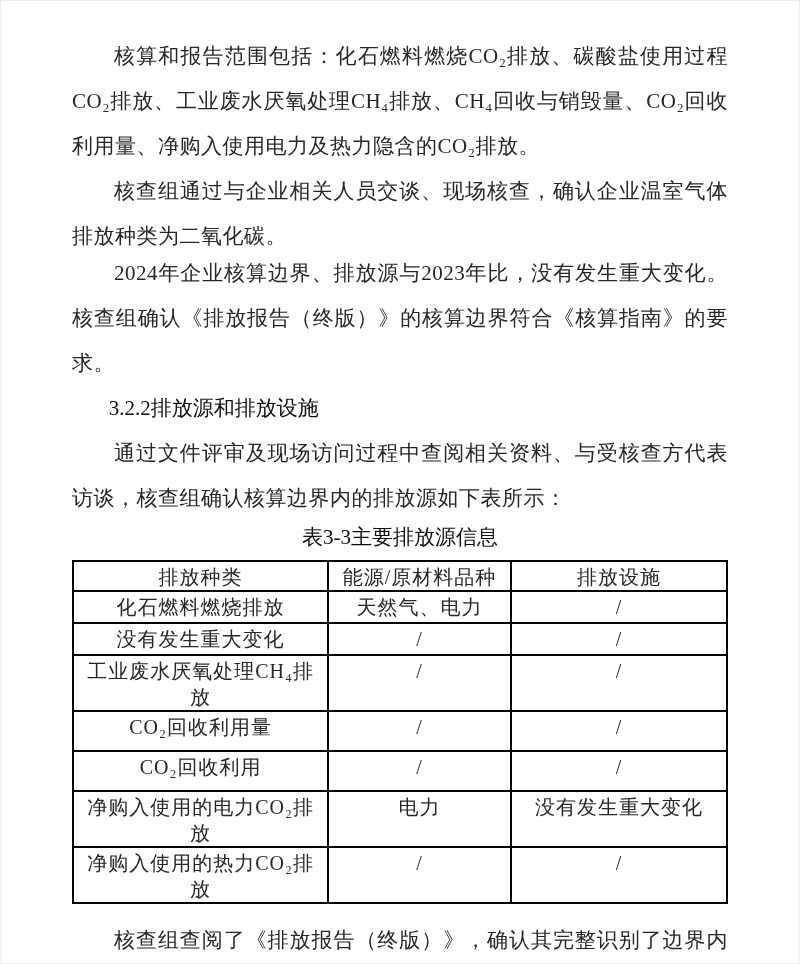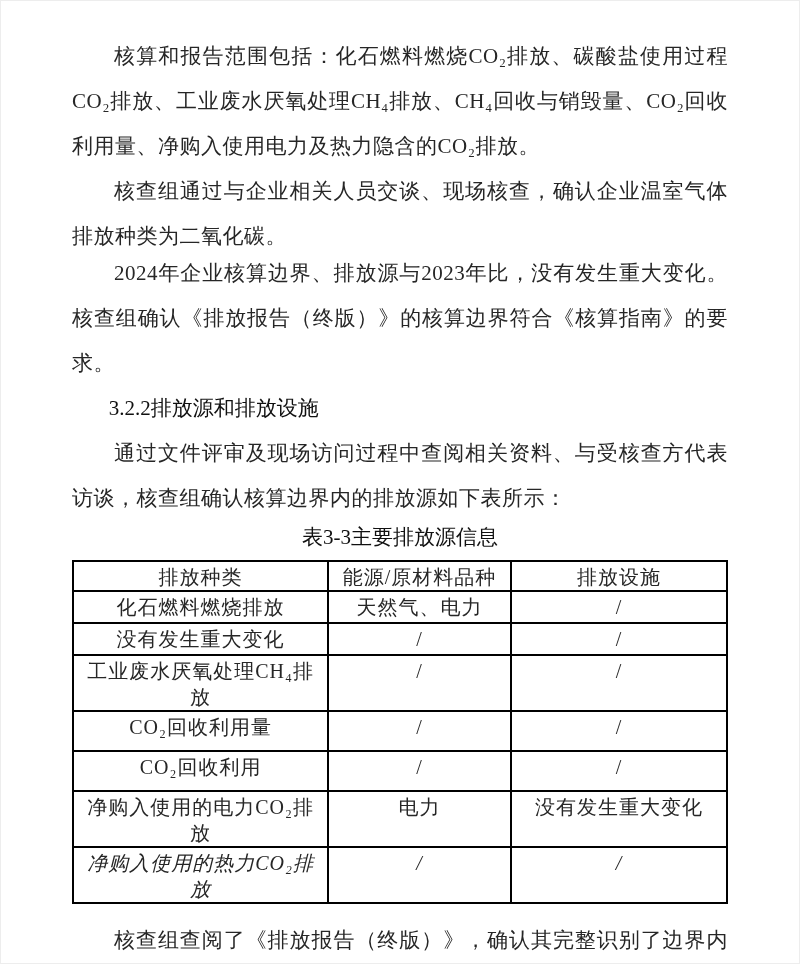--- a/index.html
+++ b/index.html
@@ -67,21 +67,21 @@
   table.emission-table col.c1 { width: 39%; }
   table.emission-table col.c2 { width: 28%; }
   table.emission-table col.c3 { width: 33%; }
   table.emission-table thead tr   { height: 28px; }
   table.emission-table tbody tr:nth-child(1) { height: 32px; }
   table.emission-table tbody tr:nth-child(2) { height: 32px; }
   table.emission-table tbody tr:nth-child(3) { height: 40px; font-family: Liberation Serif, serif; }
   table.emission-table tbody tr:nth-child(4) { height: 40px; }
   table.emission-table tbody tr:nth-child(5) { height: 40px; }
   table.emission-table tbody tr:nth-child(6) { height: 31px; }
-  table.emission-table tbody tr:nth-child(7) { height: 35px; font-style: italic; }
+  table.emission-table tbody tr:nth-child(7) { height: 35px; }
   p.after-table {
     margin-top: 14px;
   }
 </style>
 </head>
 <body>
 
 <div class="page">
 
   <p class="body-para">核算和报告范围包括：化石燃料燃烧CO₂排放、碳酸盐使用过程CO₂排放、工业废水厌氧处理CH₄排放、CH₄回收与销毁量、CO₂回收利用量、净购入使用电力及热力隐含的CO₂排放。</p>

